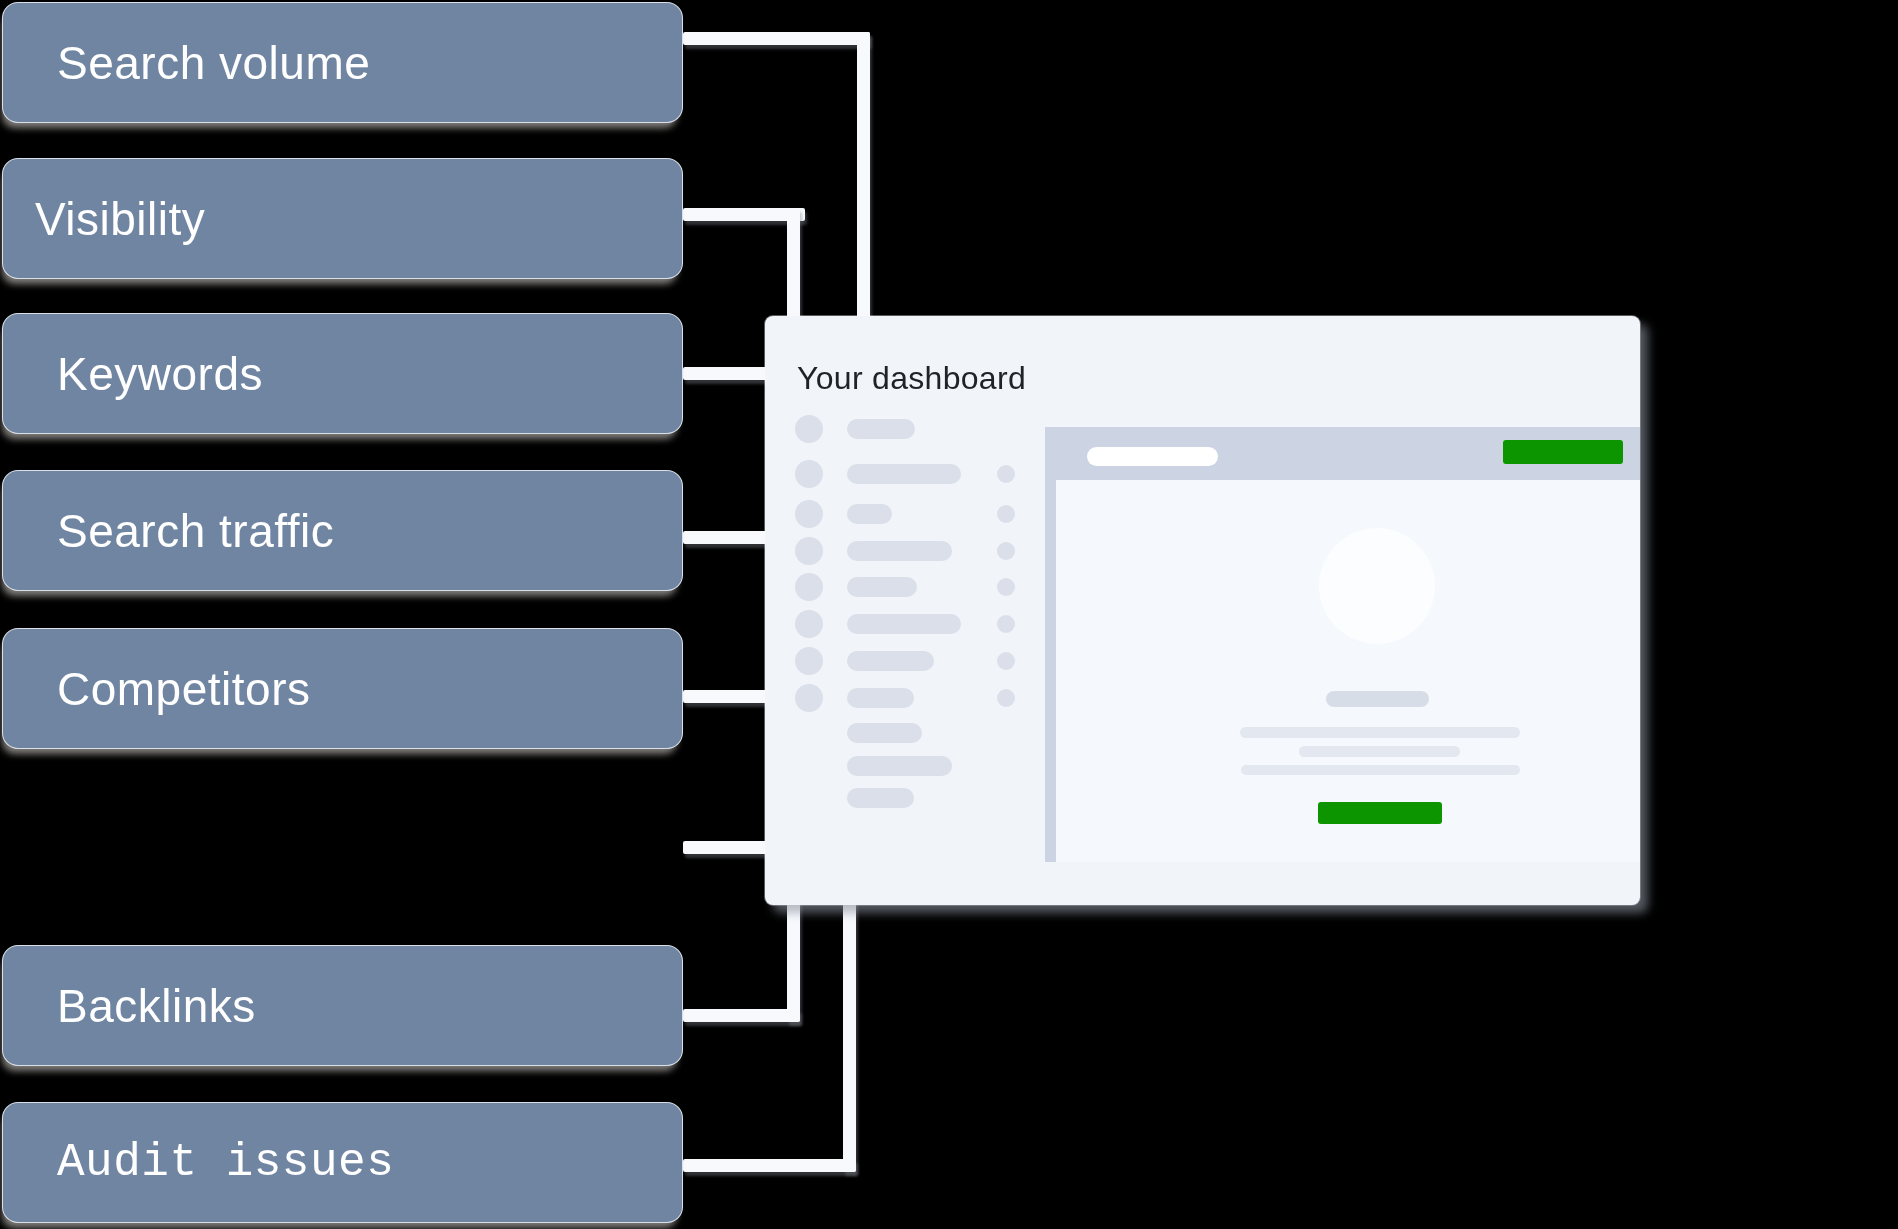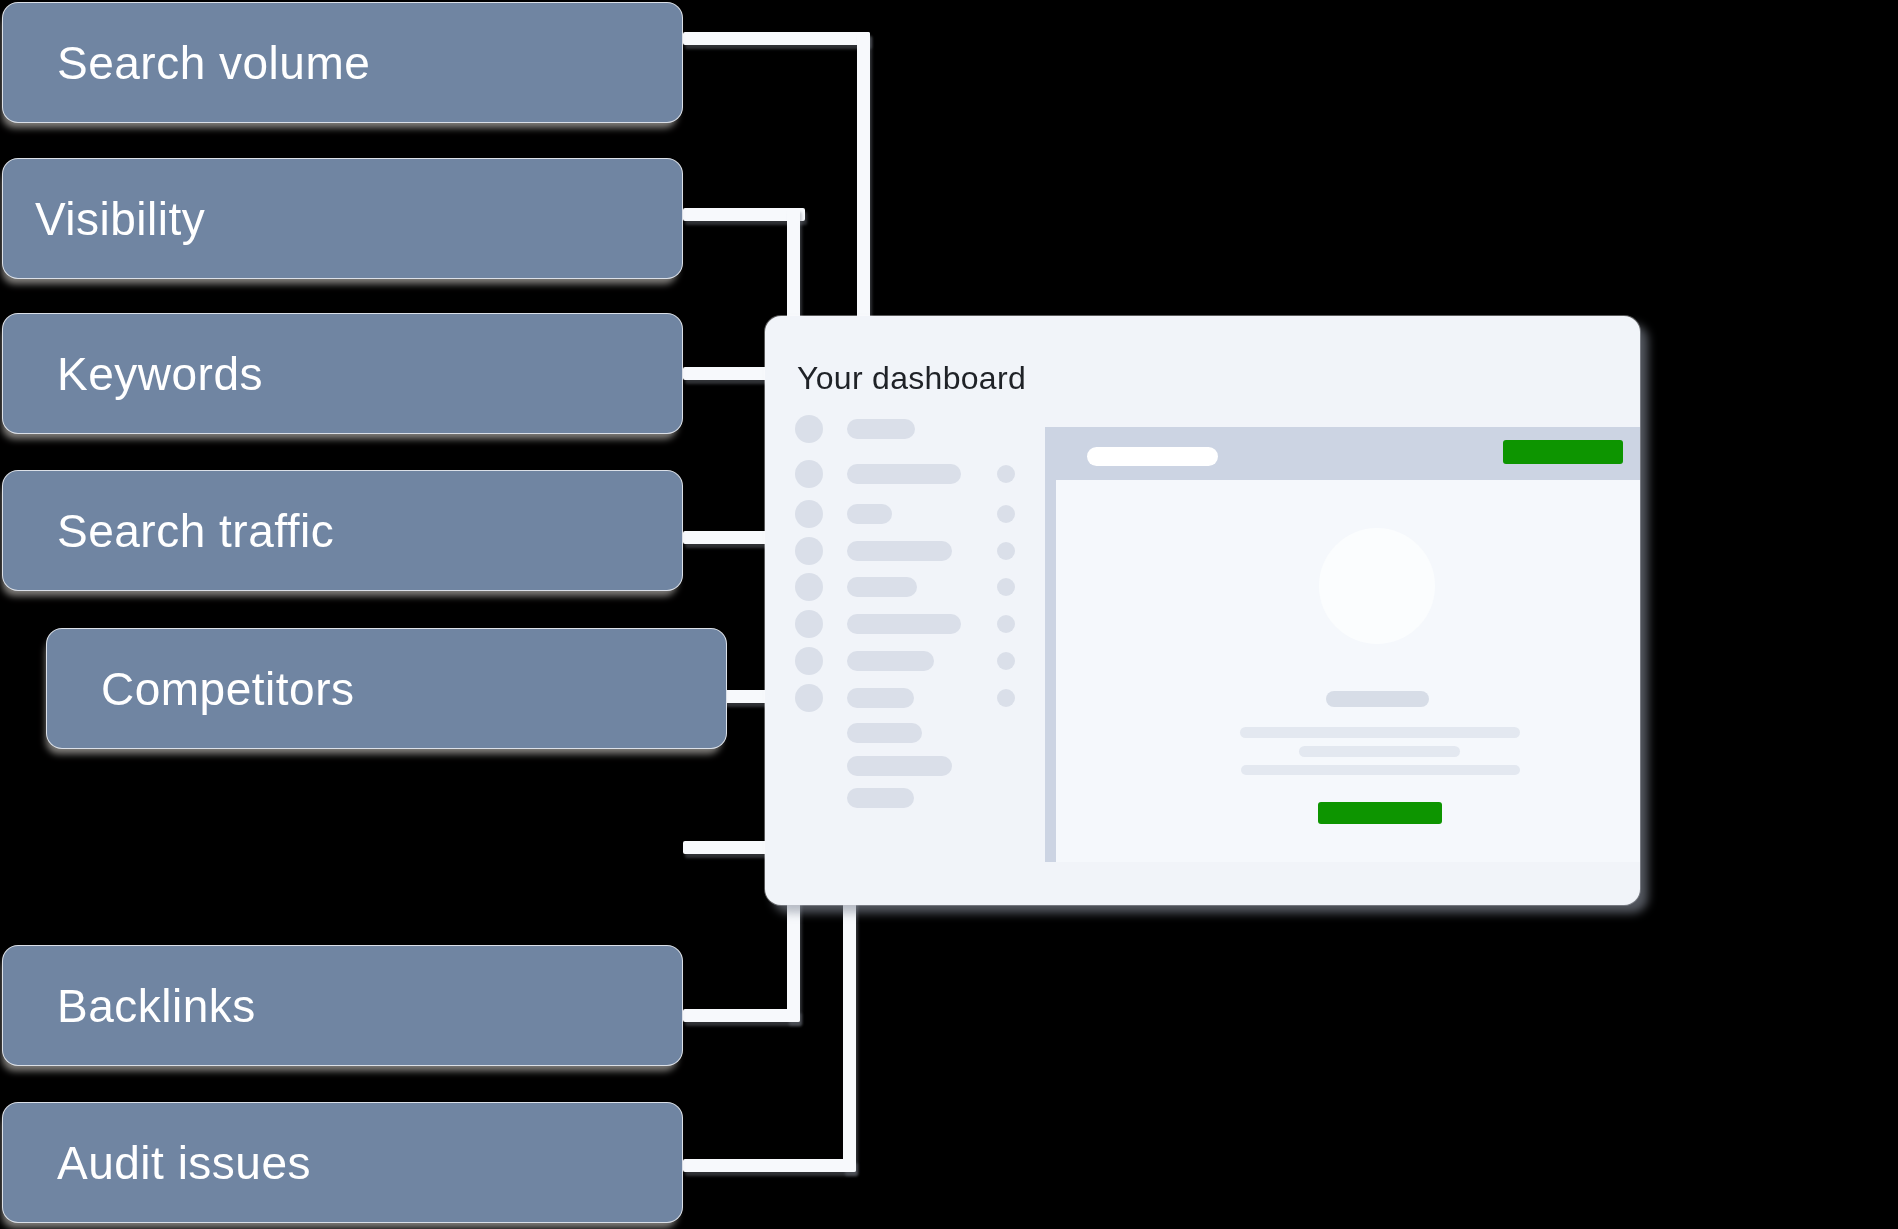--- a/index.html
+++ b/index.html
@@ -24,21 +24,21 @@
     border:1.5px solid rgba(255,255,255,0.75);
     border-radius:16px;box-sizing:border-box;
     display:flex;align-items:center;padding-left:54px;
     color:var(--node-text,#FFFFFF);font-size:46px;letter-spacing:.5px;
     box-shadow:-3px 8px 7px -3px rgba(150,148,145,0.85);
   }
 
   
   .card{
     position:absolute;left:765px;top:316px;width:875px;height:589px;z-index:2;
-    background:var(--card,#F1F4F9);border-radius:16px;overflow:hidden;
+    background:var(--card,#F1F4F9);border-radius:8px;overflow:hidden;
     box-shadow:8px 8px 10px rgba(140,146,160,0.6), 0 0 0 1px rgba(255,255,255,0.35);
   }
   .card-title{
     position:absolute;left:32px;top:44px;
     font-size:32px;color:var(--title-text,#1F2227);letter-spacing:.3px;
   }
   .sk-circle{position:absolute;left:30px;width:28px;height:28px;border-radius:50%;
     background:var(--skeleton,#DADFE9);}
   .sk-pill{position:absolute;left:82px;height:20px;border-radius:10px;
     background:var(--skeleton,#DADFE9);}
@@ -136,23 +136,23 @@
   </div>
   <div class="node" style="top:158px;padding-left:32px;">
     <span>Visibility</span>
   </div>
   <div class="node" style="top:313px;">
     <span>Keywords</span>
   </div>
   <div class="node" style="top:470px;">
     <span>Search traffic</span>
   </div>
-  <div class="node" style="top:628px;margin-left:44px;">
+  <div class="node" style="top:628px;">
     <span>Competitors</span>
   </div>
   <div class="node" style="top:945px;">
     <span>Backlinks</span>
   </div>
-  <div class="node" style="top:1102px;">
+  <div class="node" style="top:1102px;font-family:Liberation Mono, monospace;">
     <span>Audit issues</span>
   </div>
 
 </div>
 
 </body></html>

